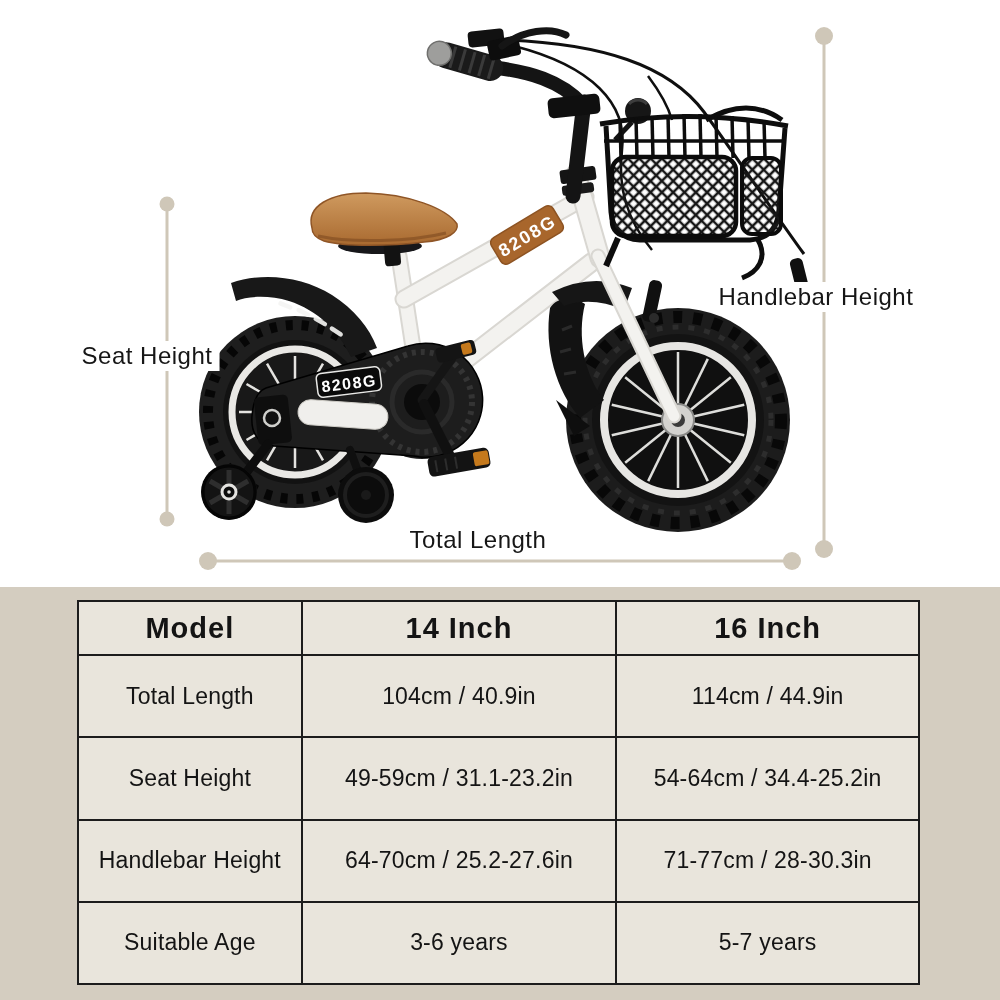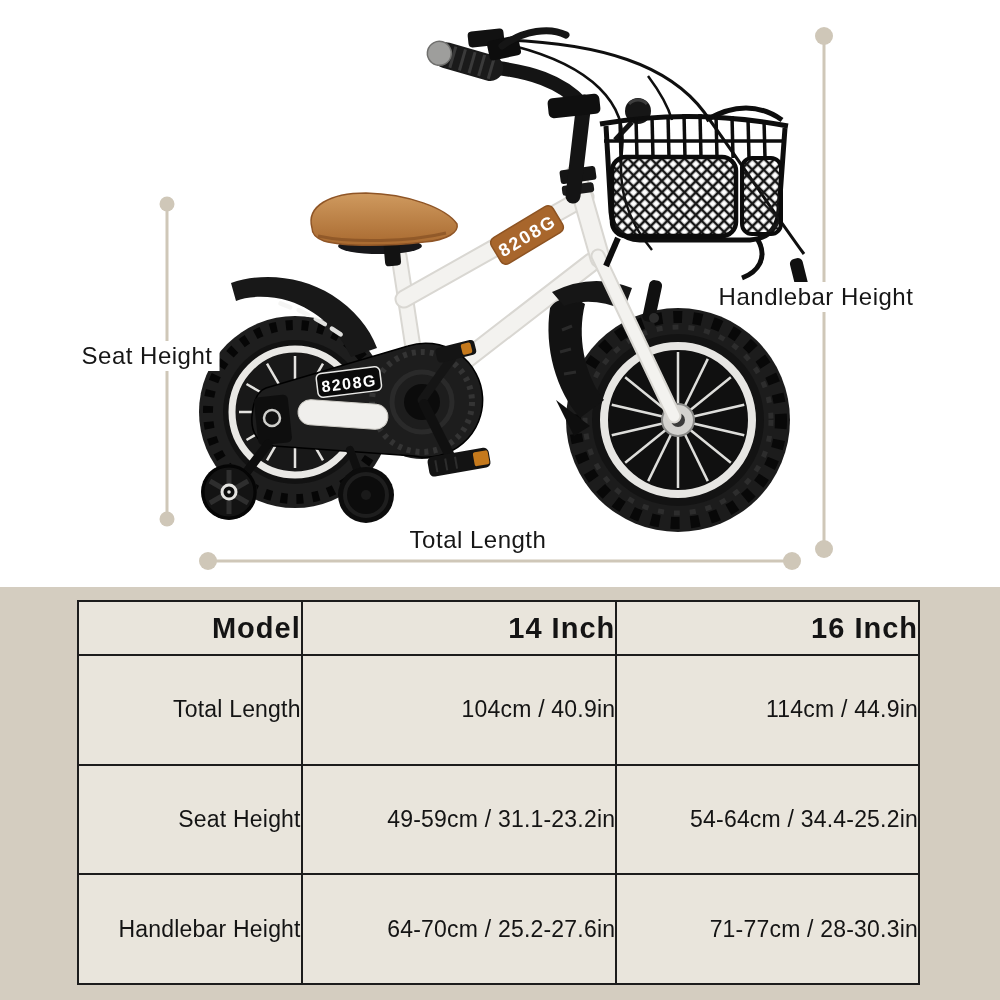--- a/index.html
+++ b/index.html
@@ -17,21 +17,21 @@
   .bottom-band {
     position:absolute; left:0; top:587px; width:1000px; height:413px;
     background:#d4cdc0;
   }
   table.spec {
     position:absolute; left:77px; top:600px; width:843px; height:385px;
     border-collapse:collapse; table-layout:fixed; background:#e9e5dc;
     color:#141414;
   }
   table.spec th, table.spec td {
-    border:2px solid #1c1c1c; text-align:right; vertical-align:middle;
+    border:2px solid #1c1c1c; text-align:center; vertical-align:middle;
     padding:0 0; overflow:hidden;
   }
   table.spec th { font-size:29px; font-weight:bold; height:52px; letter-spacing:1px; }
   table.spec td { font-size:23px; letter-spacing:0.2px; }
   col.c-model { width:26.6%; } col.c-14 { width:37.4%; } col.c-16 { width:36%; }
 </style>
 </head>
 <body>
 
 <div class="screen">
@@ -308,16 +308,21 @@
       <tr>
         <td>Seat Height</td>
         <td>49-59cm / 31.1-23.2in</td>
         <td>54-64cm / 34.4-25.2in</td>
       </tr>
       <tr>
         <td>Handlebar Height</td>
         <td>64-70cm / 25.2-27.6in</td>
         <td>71-77cm / 28-30.3in</td>
       </tr>
+      <tr>
+        <td>Suitable Age</td>
+        <td>3-6 years</td>
+        <td>5-7 years</td>
+      </tr>
     </tbody>
   </table>
 
 </div>
 
 </body></html>

